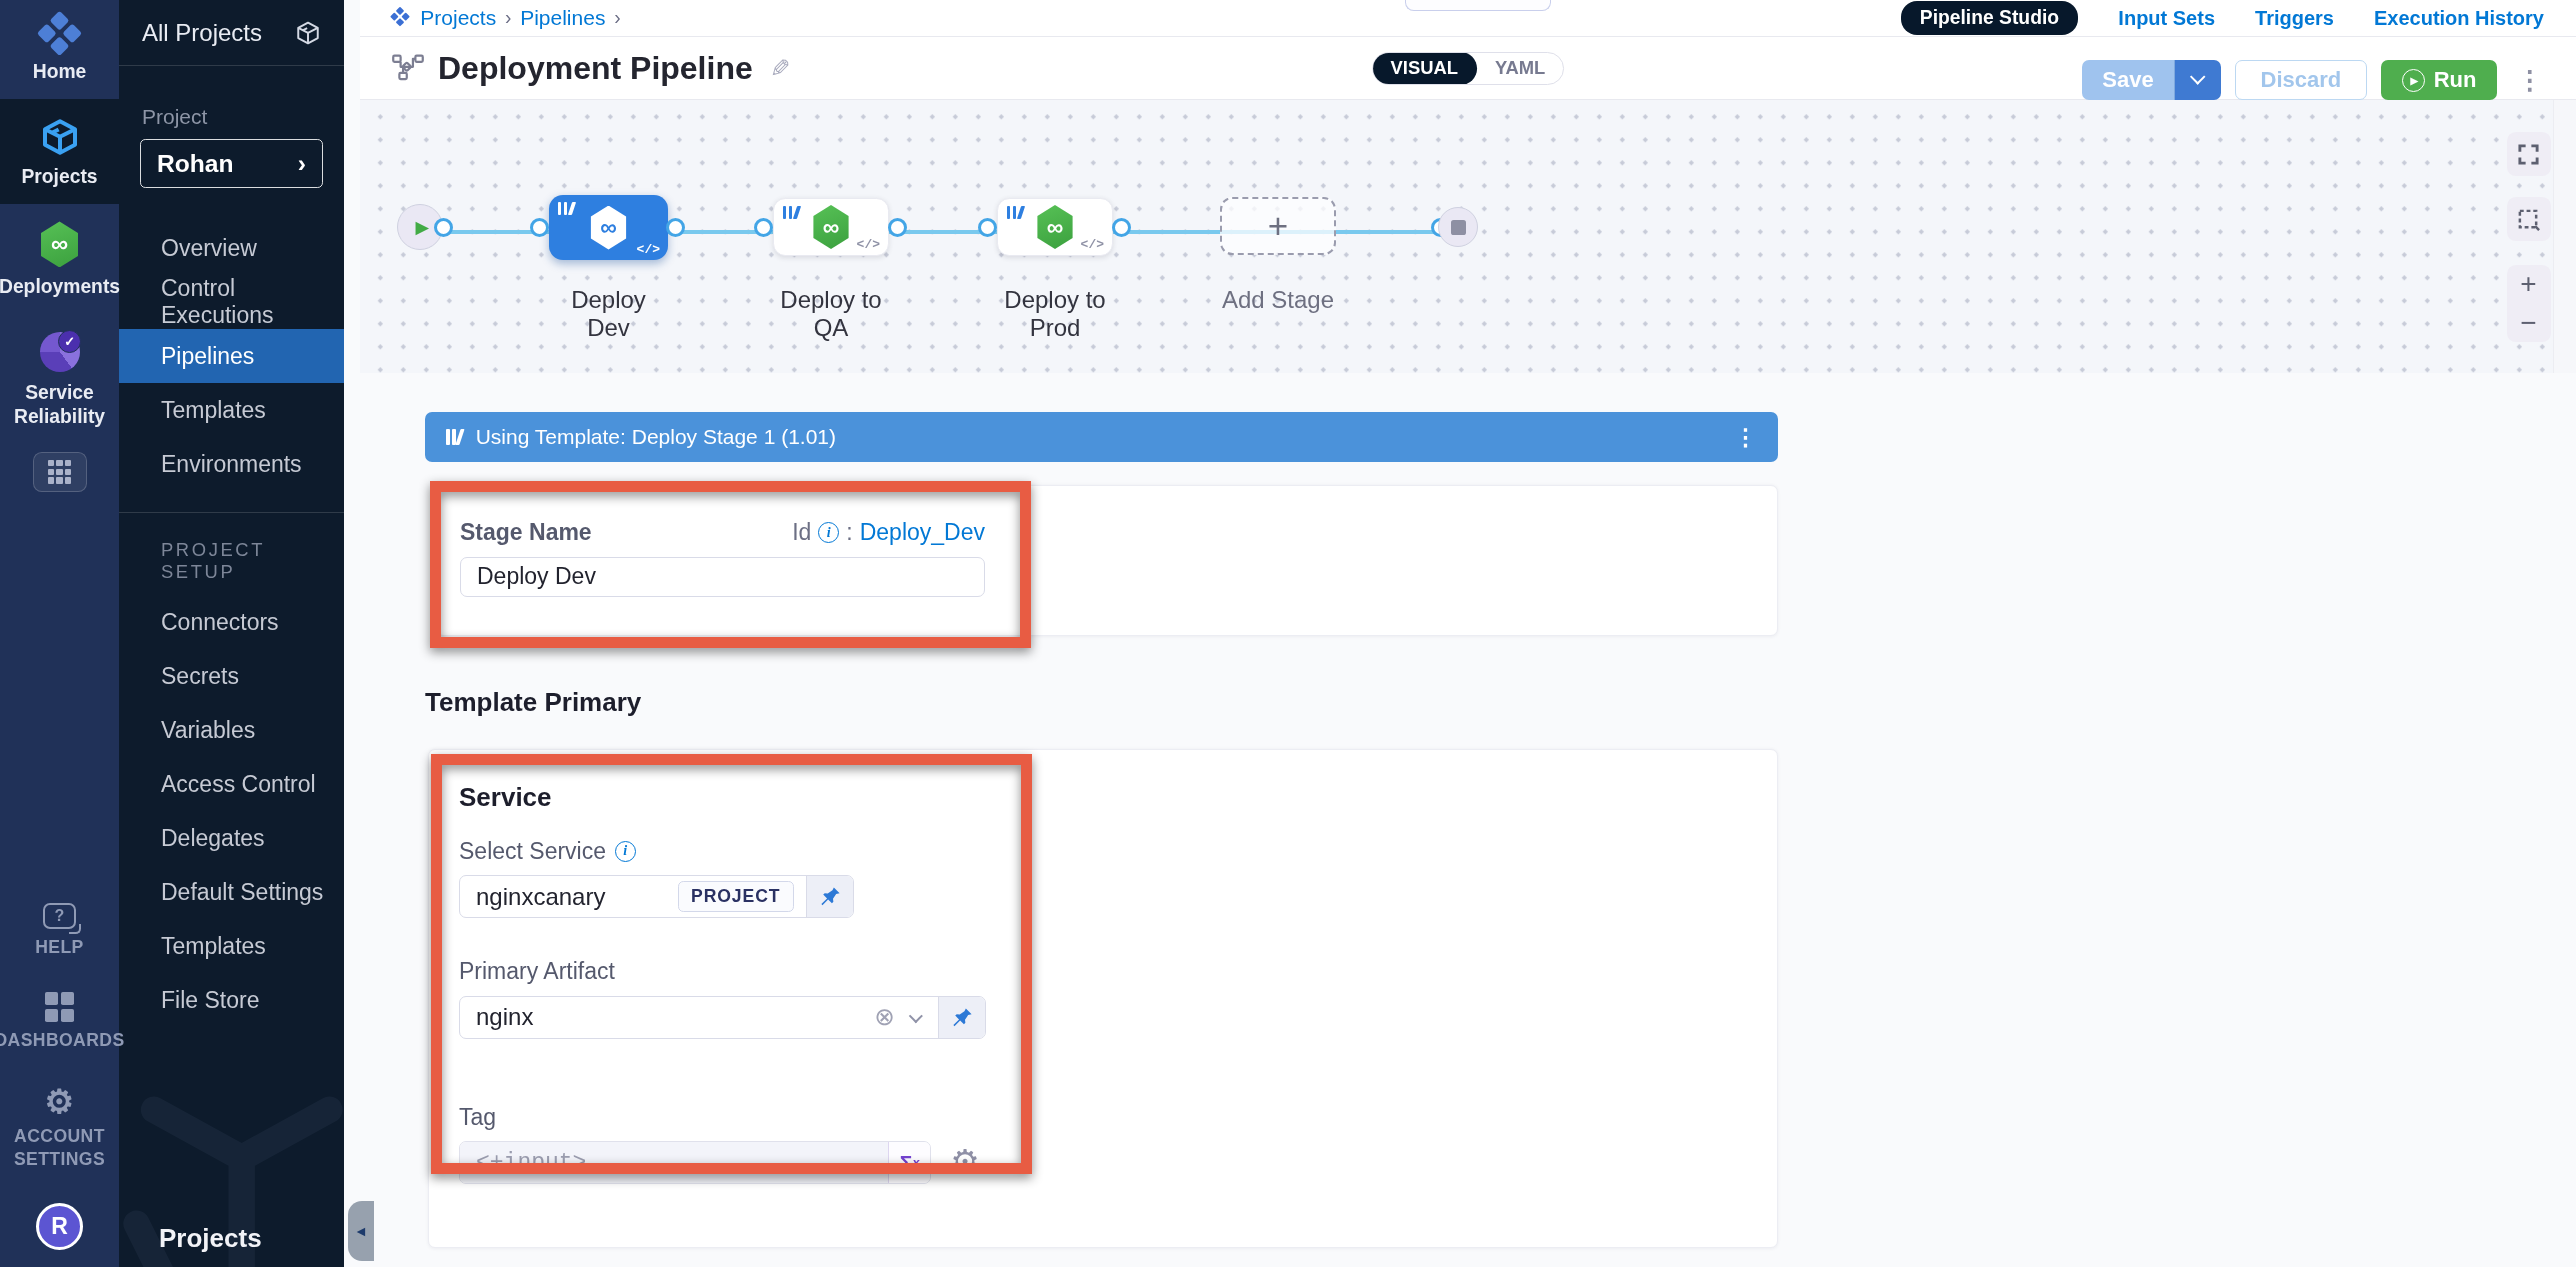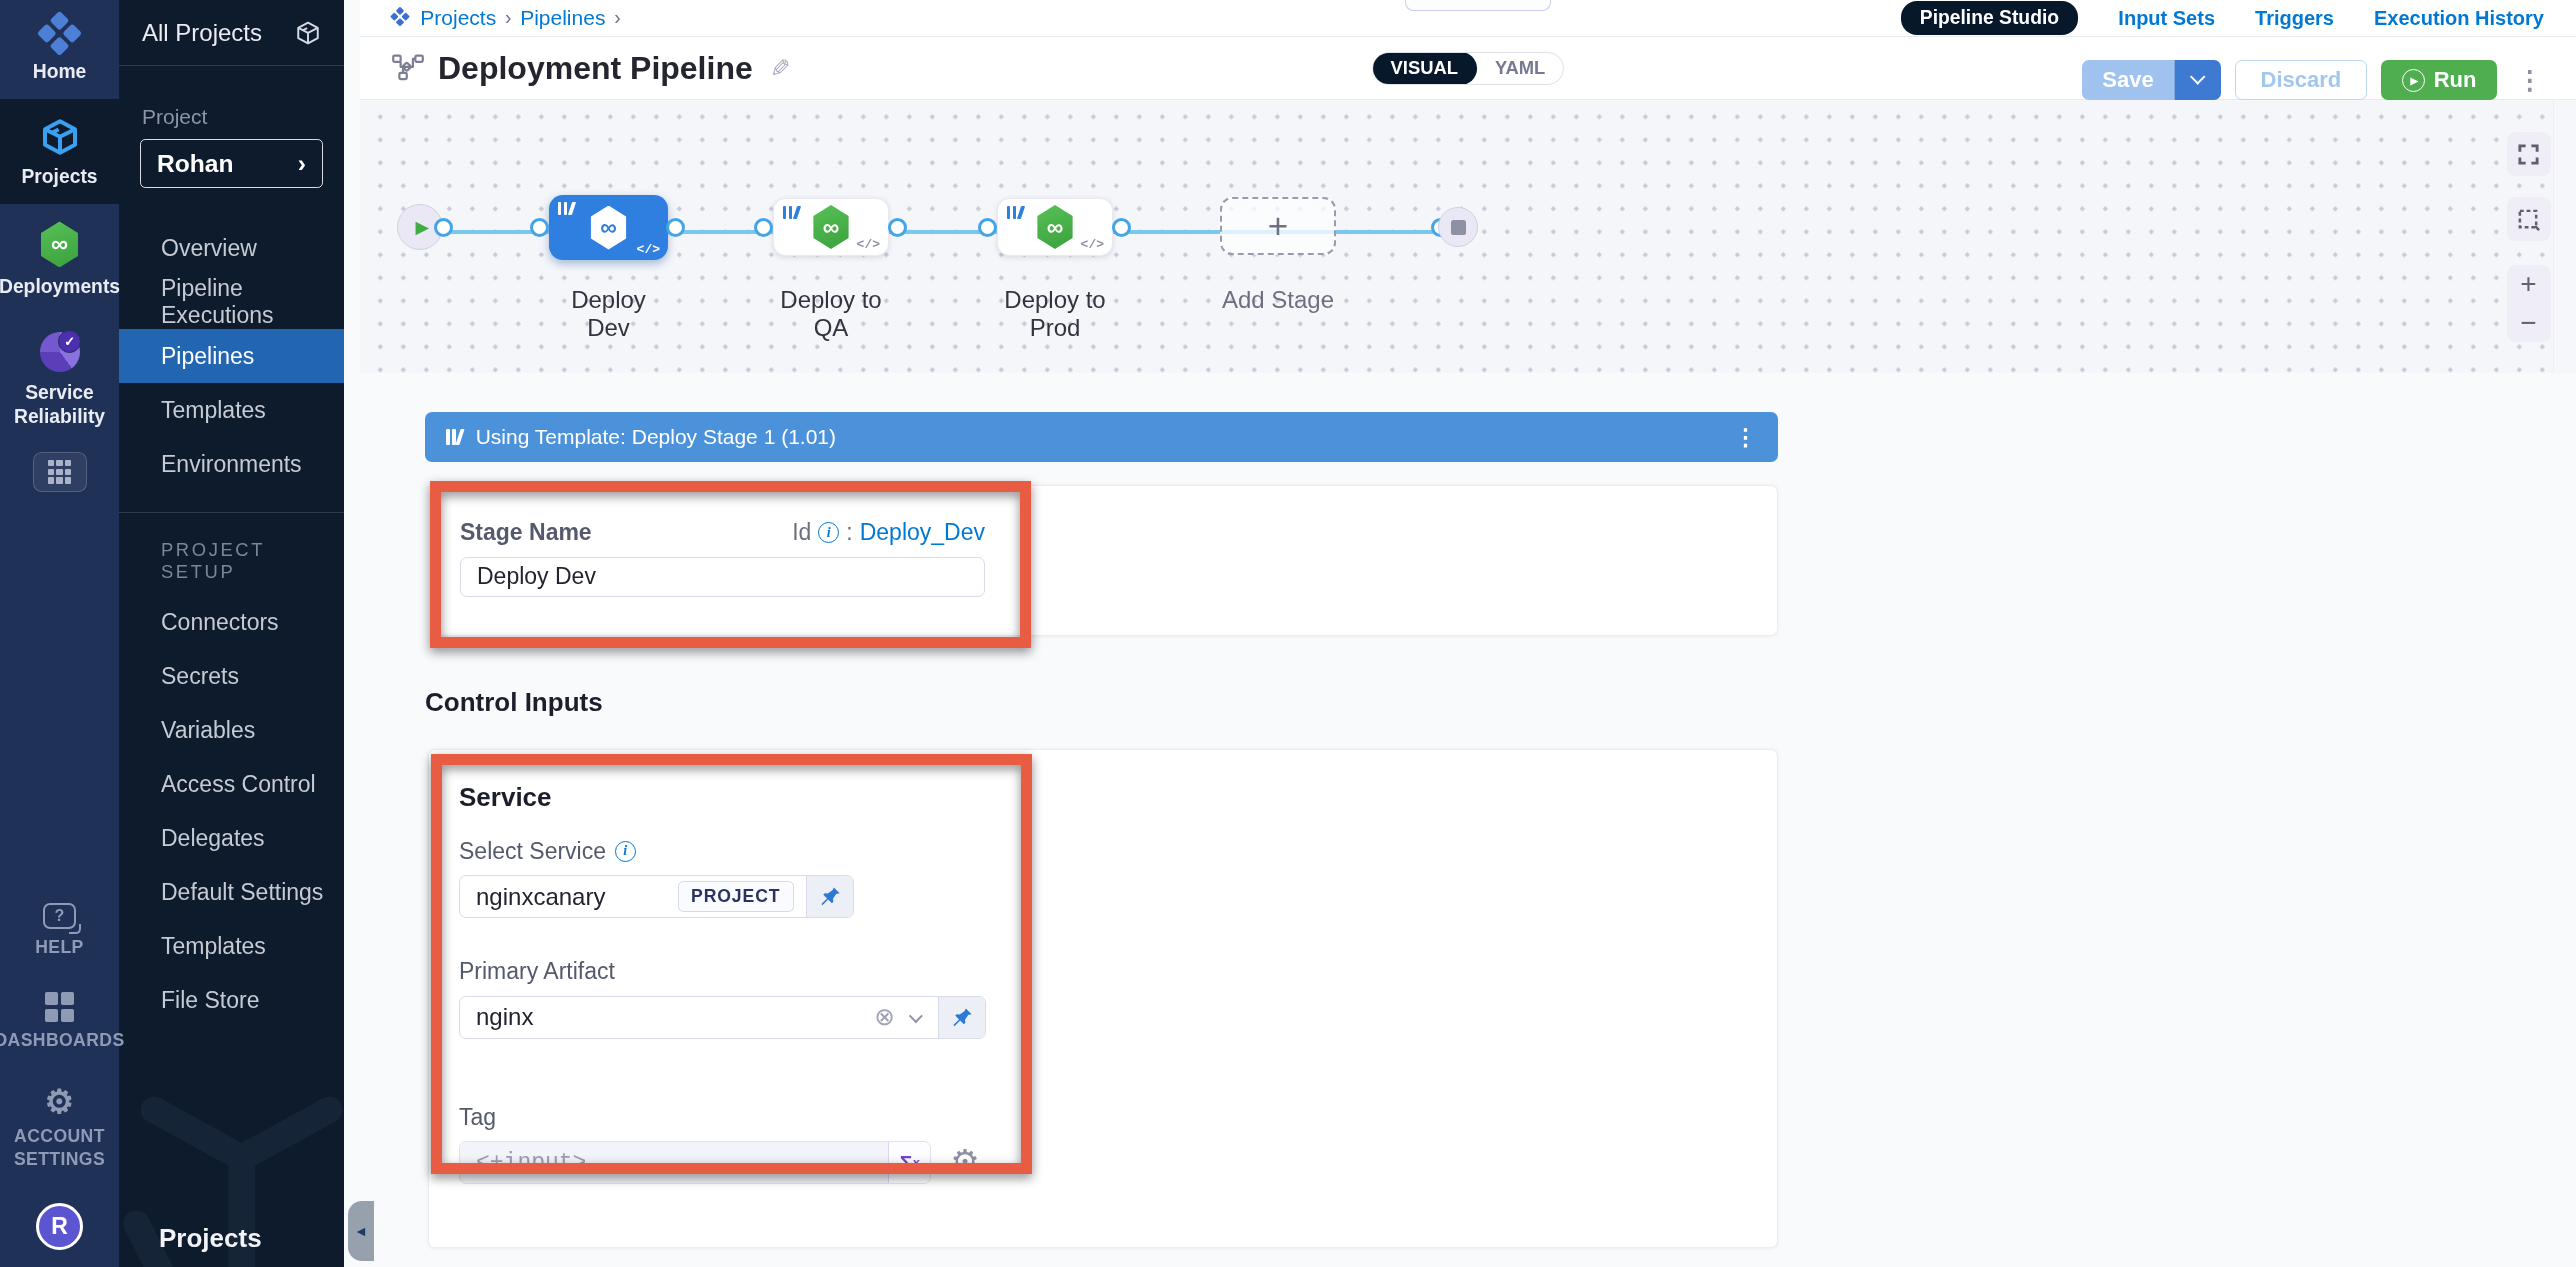--- a/index.html
+++ b/index.html
@@ -255,21 +255,21 @@
     </svg>
   </div>
   <div class="sb-div"></div>
   <div class="proj-label">Project</div>
   <div class="proj-select">
     <span class="v">Rohan</span>
     <span class="c">›</span>
   </div>
   <div class="sb-items">
     <div class="sb-item">Overview</div>
-    <div class="sb-item">Pipeline Executions</div>
+    <div class="sb-item">Control Executions</div>
     <div class="sb-item selected">Pipelines</div>
     <div class="sb-item">Templates</div>
     <div class="sb-item">Environments</div>
   </div>
   <div class="sb-div" style="margin-top:21px;"></div>
   <div class="setup-label">PROJECT SETUP</div>
   <div class="sb-items" style="margin-top:0;">
     <div class="sb-item">Connectors</div>
     <div class="sb-item">Secrets</div>
     <div class="sb-item">Variables</div>
@@ -441,21 +441,21 @@
             <span class="info-i">i</span>
             <span>:</span>
             <span class="id-link">Deploy_Dev</span>
           </span>
         </div>
         <input class="text-input" type="text" value="Deploy Dev" style="">
       </div>
     </div>
     <div class="annotation ann-stage"></div>
 
-    <div class="section-h">Control Inputs</div>
+    <div class="section-h">Template Primary</div>
 
     <div class="card service-card">
       <div class="sub-h">Service</div>
 
       <div class="fld-label">
         <span>Select Service</span>
         <span class="info-i">i</span>
       </div>
       <div class="in-group g-service">
         <div class="in-part">

